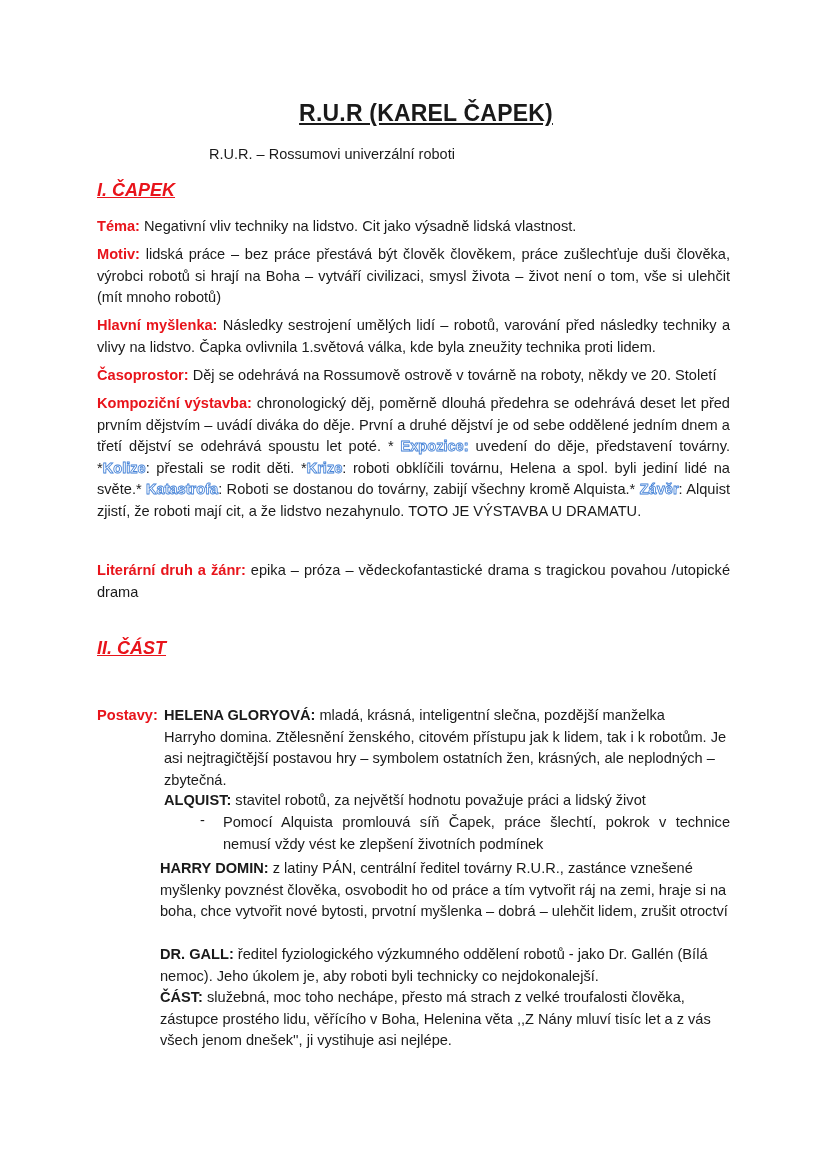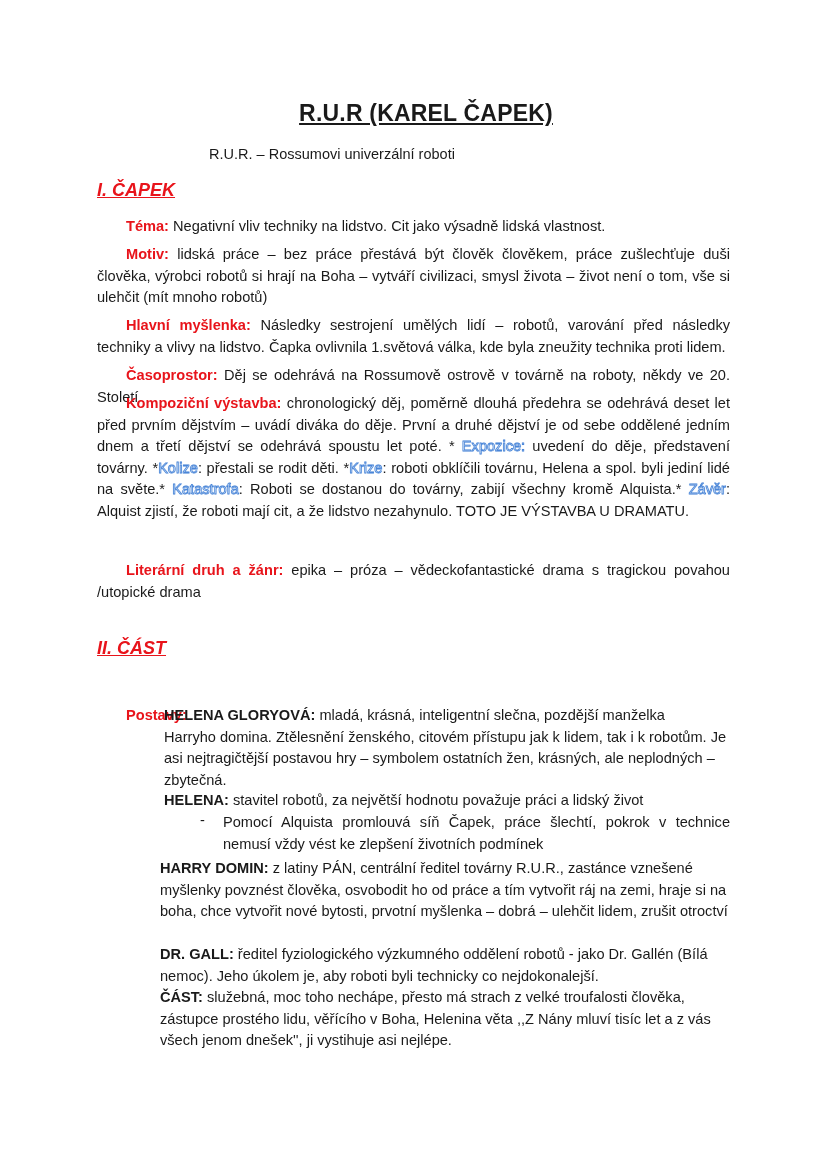--- a/index.html
+++ b/index.html
@@ -5,23 +5,23 @@
   html, body { margin: 0; padding: 0; background: #ffffff; }
   body { width: 828px; height: 1171px; position: relative; overflow: hidden;
          font-family: "Liberation Sans", sans-serif; color: #1a1a1a; }
   .page { position: absolute; left: 0; top: 0; width: 828px; height: 1171px; }
   .title { position: absolute; top: 100px; left: 12px; width: 828px; text-align: center;
            font-size: 23px; font-weight: bold; text-decoration: underline; letter-spacing: 0.2px; }
   .subtitle { position: absolute; top: 146px; left: 0; width: 664px; text-align: center; font-size: 14.5px; }
   .section-head { position: absolute; left: 97px; font-size: 18px; font-weight: bold; font-style: italic;
                   color: #e8141b; text-decoration: underline; }
   .para { position: absolute; left: 97px; width: 633px; font-size: 14.6px; line-height: 21.5px; text-align: justify; }
-  .lbl { color: #e8141b; font-weight: bold; margin-left: 29px; }
+  .lbl { color: #e8141b; font-weight: bold; }
   .b { font-weight: bold; }
-  .outline { color: #ffffff; font-weight: normal;
+  .outline { color: #ffffff; font-weight: bold;
              -webkit-text-stroke: 0.8px #4a86d8;
              text-shadow: 0 0 1px #4a86d8; margin-top: 32px; }
   .ind { position: absolute; font-size: 14.6px; line-height: 21.5px; }
   .dash { position: absolute; font-size: 14.6px; }
 </style>
 </head>
 <body>
 
 <div class="page">
   <div class="title">R.U.R (KAREL ČAPEK)</div>
@@ -56,21 +56,21 @@
   <div class="section-head" style="top:638px;">II. ČÁST</div>
 
 
   <div class="ind lbl" style="top:705px; left:97px;">Postavy:</div>
   <div class="ind" style="top:705px; left:164px; width:570px;">
     <span class="b">HELENA GLORYOVÁ:</span><span> mladá, krásná, inteligentní slečna, pozdější manželka</span><br>
     <span>Harryho domina. Ztělesnění ženského, citovém přístupu jak k lidem, tak i k robotům. Je asi nejtragičtější postavou hry – symbolem ostatních žen, krásných, ale neplodných – zbytečná.</span>
   </div>
 
   <div class="ind" style="top:790px; left:164px; width:570px;">
-    <span class="b">HELENA:</span><span> stavitel robotů, za největší hodnotu považuje práci a lidský život</span>
+    <span class="b">ALQUIST:</span><span> stavitel robotů, za největší hodnotu považuje práci a lidský život</span>
   </div>
   <div class="dash" style="top:812px; left:200px;">-</div>
   <div class="ind" style="top:812px; left:223px; width:507px; text-align:justify;">Pomocí Alquista promlouvá síň Čapek, práce šlechtí, pokrok v technice nemusí vždy vést ke zlepšení životních podmínek</div>
 
   <div class="ind" style="top:858px; left:160px; width:575px;">
     <span class="b">HARRY DOMIN:</span><span> z latiny PÁN, centrální ředitel továrny R.U.R., zastánce vznešené myšlenky povznést člověka, osvobodit ho od práce a tím vytvořit ráj na zemi, hraje si na boha, chce vytvořit nové bytosti, prvotní myšlenka – dobrá – ulehčit lidem, zrušit otroctví</span>
   </div>
 
   <div class="ind" style="top:944px; left:160px; width:575px;">
     <span class="b">DR. GALL:</span><span> ředitel fyziologického výzkumného oddělení robotů -  jako Dr. Gallén (Bílá nemoc). Jeho úkolem je, aby roboti byli technicky co nejdokonalejší.</span>

